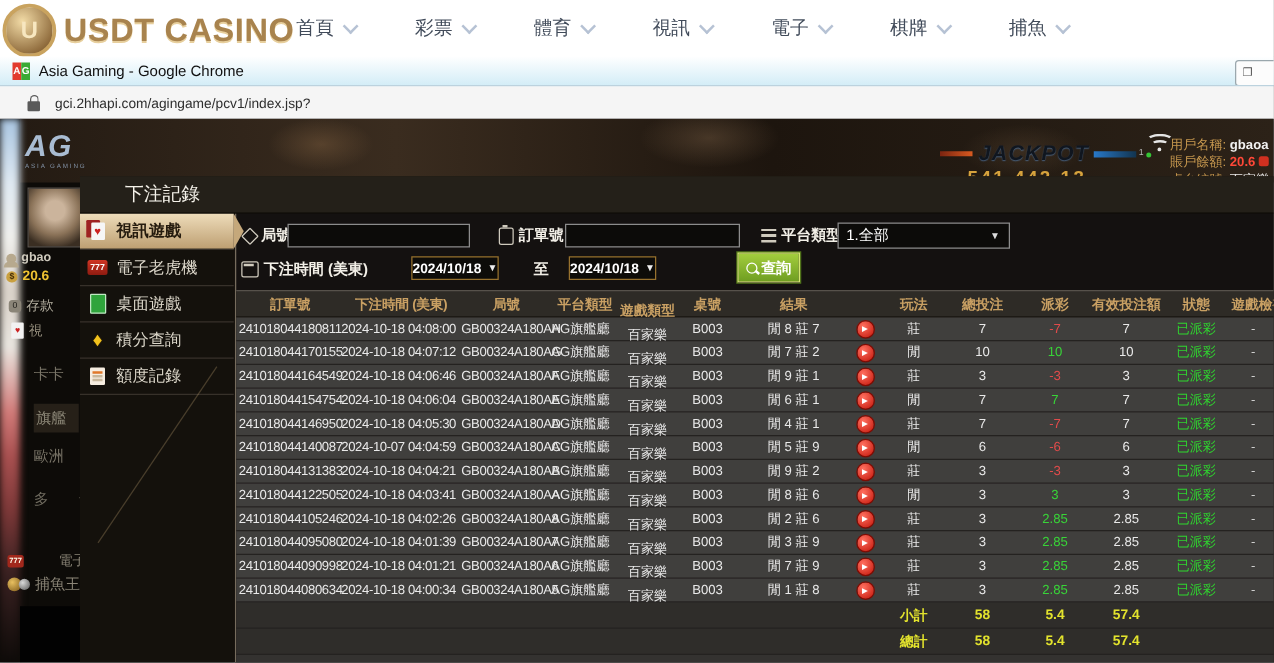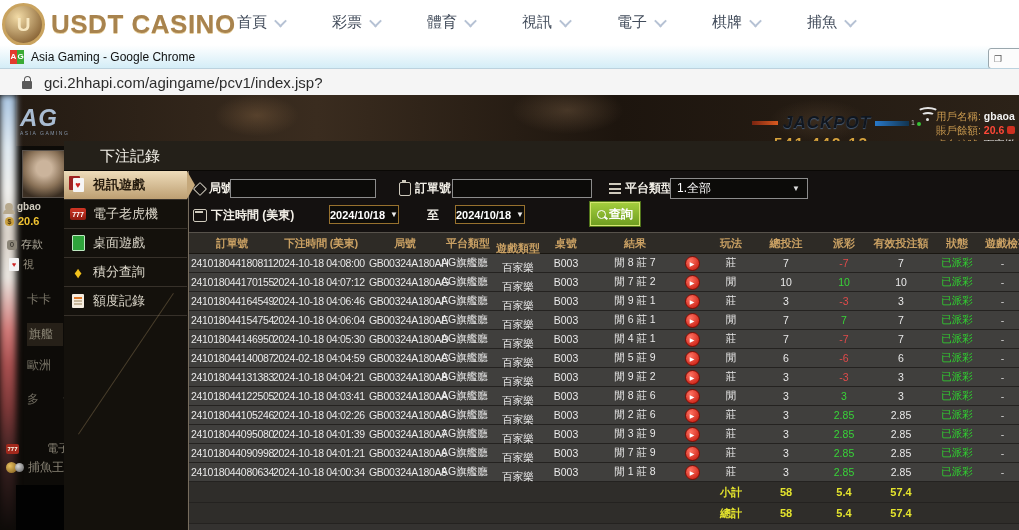--- a/index.html
+++ b/index.html
@@ -29,21 +29,21 @@
         display:flex;align-items:center;justify-content:center;}
   .title-text{font-size:12px;color:#101010;margin-left:7px;}
   .win-btn{position:absolute;right:-10px;top:3px;width:34px;height:19px;background:#fcfcfc;
         border:1px solid #9aa7ad;border-radius:3px;font-size:9px;color:#555;
         display:flex;align-items:center;justify-content:flex-start;padding-left:5px;}
   .urlbar{height:27px;background:#f5f5f5;border-bottom:1px solid #d6d6d6;
         display:flex;align-items:center;padding-left:22px;}
   .lock{position:relative;width:10px;height:8px;background:#5a5a5a;border-radius:1px;margin-top:4px;}
   .lock:before{content:"";position:absolute;left:1.5px;top:-5px;width:5px;height:5px;
         border:1.5px solid #5a5a5a;border-bottom:none;border-radius:4px 4px 0 0;}
-  .url-text{margin-left:12px;font-size:15px;color:#2e2e2e;}
+  .url-text{margin-left:12px;font-size:11px;color:#2e2e2e;}
   
   .game{position:absolute;left:0;top:50px;width:1019px;height:435px;background:#0d0b08;overflow:hidden;}
   .blur-strip{position:absolute;left:0;top:0;width:16px;height:435px;filter:blur(3px);
         background:linear-gradient(180deg,#a9c5e1 0%,#dfe9f1 12%,#efefec 22%,#d9d1c8 32%,
         #e9e5df 42%,#d07a78 54%,#a85050 62%,#7c3838 72%,#382020 84%,#0e0b09 100%);}
   .photo{position:absolute;left:16px;top:0;width:1003px;height:51px;
         background:
           radial-gradient(60px 30px at 24% 40%,rgba(120,90,60,.5),transparent 70%),
           radial-gradient(80px 34px at 55% 30%,rgba(140,110,80,.35),transparent 70%),
           radial-gradient(70px 30px at 80% 50%,rgba(90,70,50,.4),transparent 70%),
@@ -498,21 +498,21 @@
                 </div>
                 <div class="c9">莊</div>
                 <div class="c10">7</div>
                 <div class="c11 neg">-7</div>
                 <div class="c12">7</div>
                 <div class="c13 stat">已派彩</div>
                 <div class="c14 dash">-</div>
               </div>
               <div class="trow">
                 <div class="c1">241018044140087</div>
-                <div class="c2">2024-02-18 04:04:59</div>
+                <div class="c2">2024-10-07 04:04:59</div>
                 <div class="c3">GB00324A180AC</div>
                 <div class="c4">AG旗艦廳</div>
                 <div class="c5">百家樂</div>
                 <div class="c6">B003</div>
                 <div class="c7">閒 5 莊 9</div>
                 <div class="c8">
                   <span class="play-btn">▶</span>
                 </div>
                 <div class="c9">閒</div>
                 <div class="c10">6</div>

